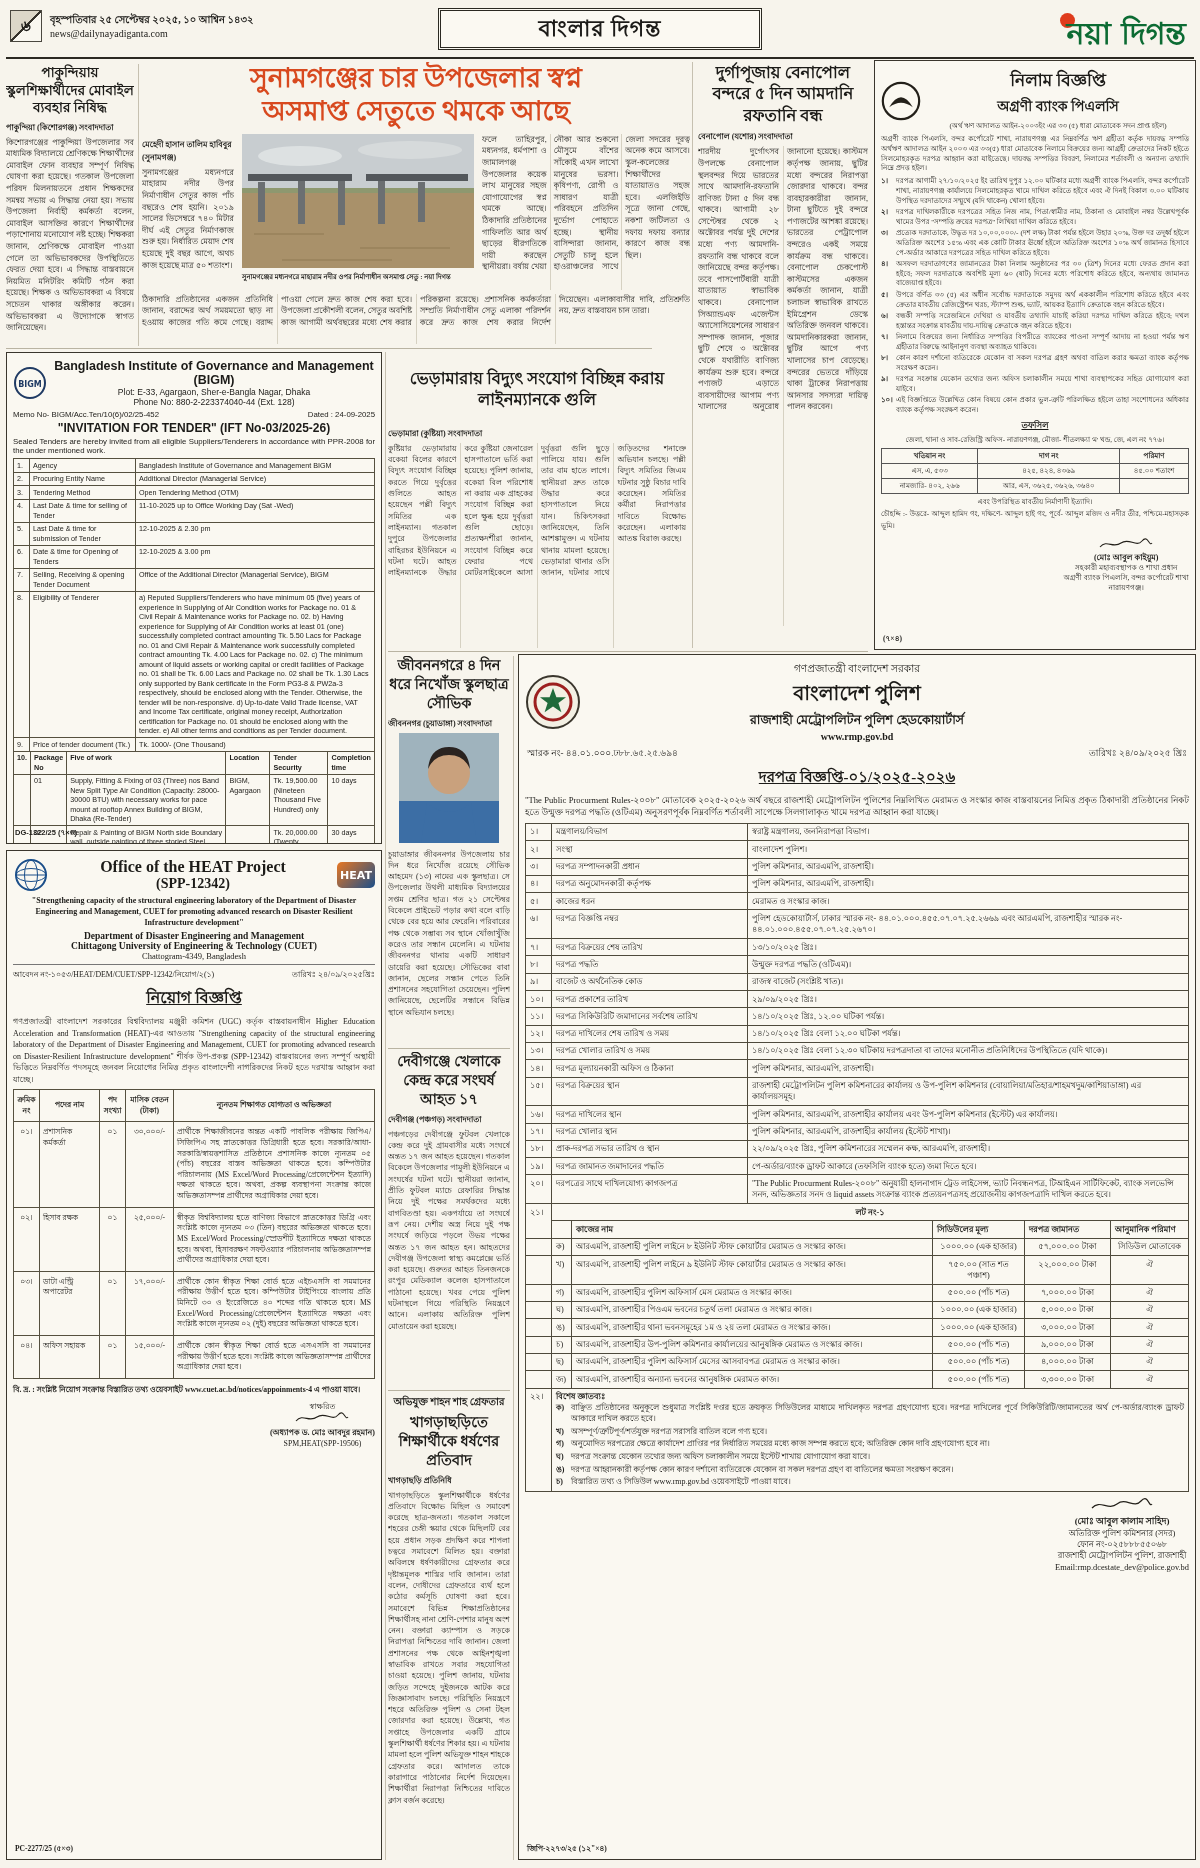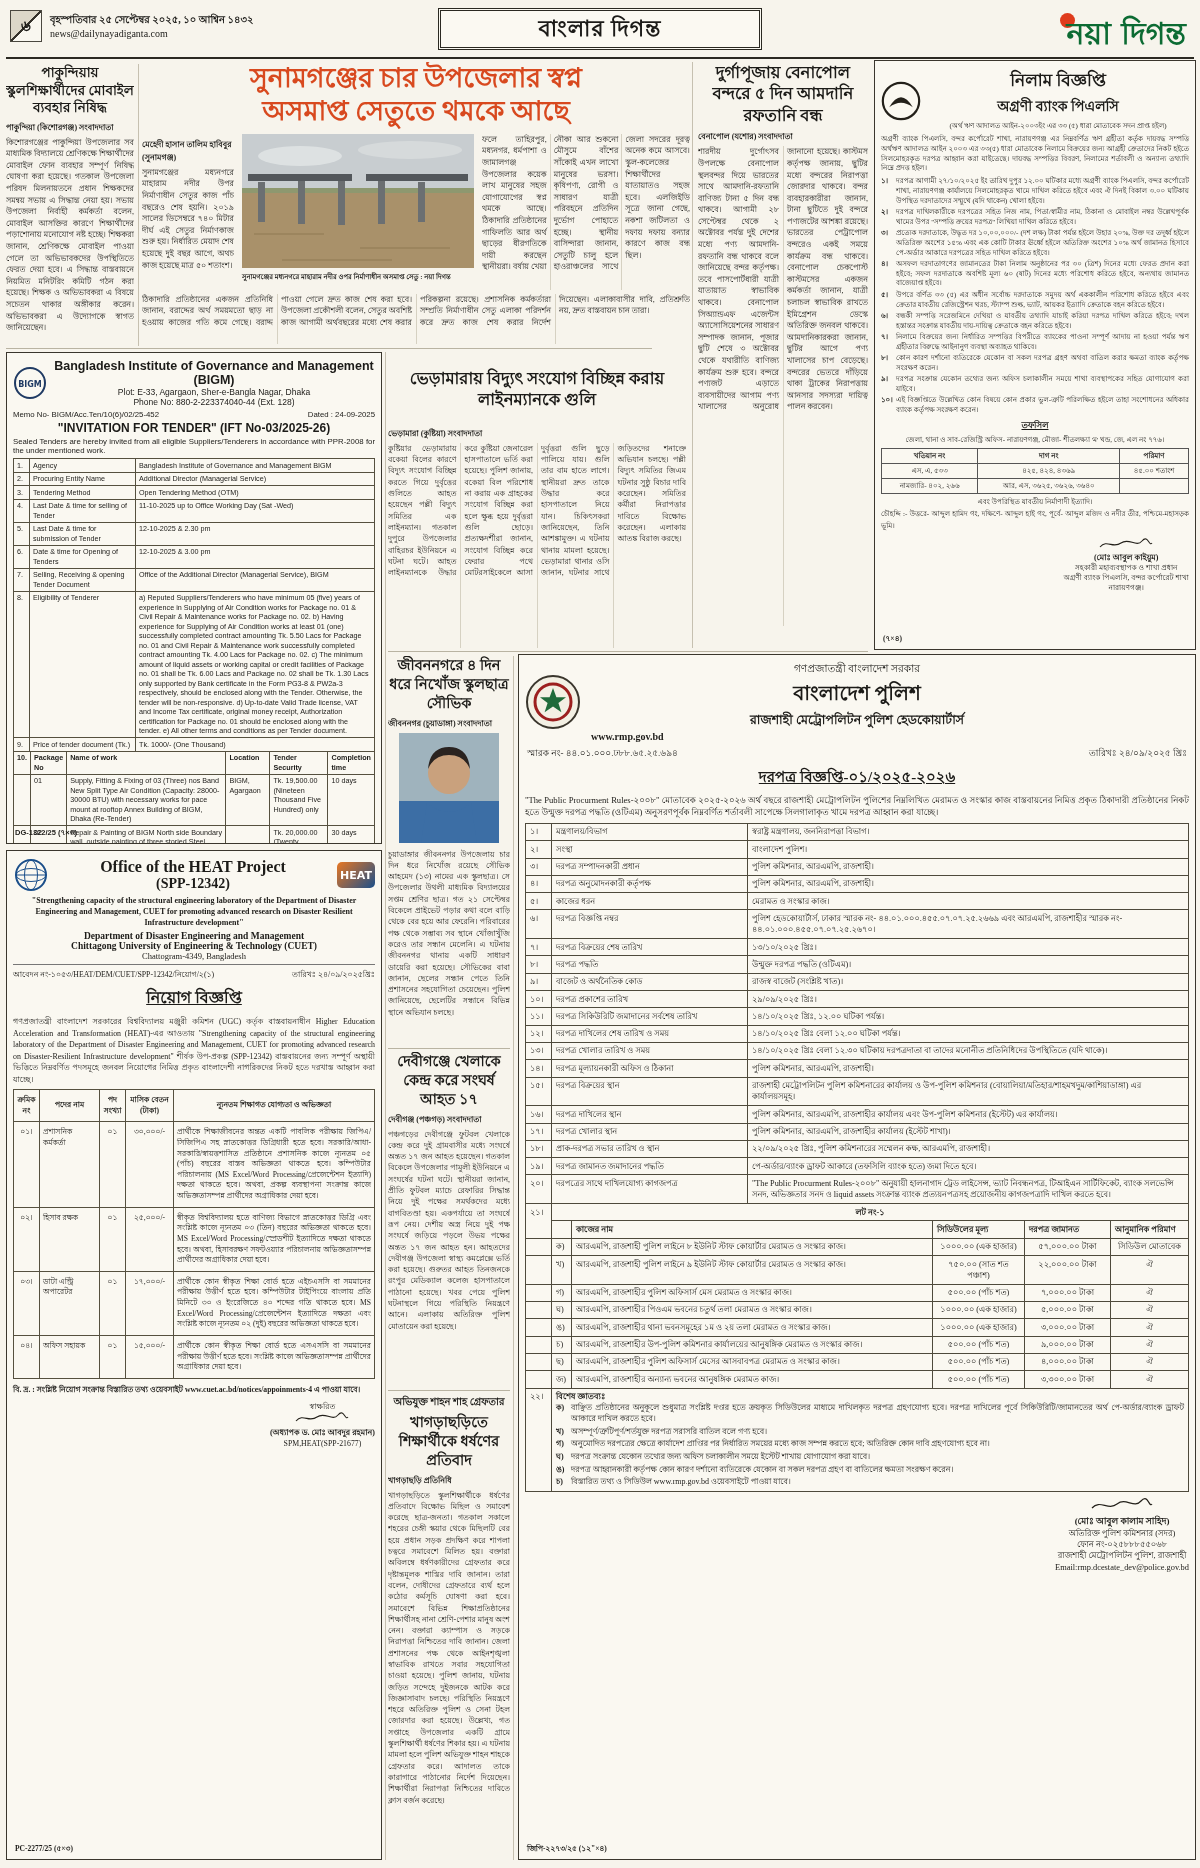--- a/index.html
+++ b/index.html
@@ -79,21 +79,21 @@
 #heat table{border-collapse:collapse;width:100%;font-size:7.6px;line-height:1.4}
 #heat th,#heat td{border:1px solid #55503f;padding:5px 3px;vertical-align:top;text-align:left}
 #heat th{text-align:center;vertical-align:middle}
 #heat .note{font-size:7.7px;margin-top:4px;font-weight:bold}
 .heat-badge{flex:none;width:38px;height:26px;border-radius:5px;background:linear-gradient(135deg,#e87722,#1b4f8a);color:#fff;font-family:"DejaVu Sans",sans-serif;font-weight:bold;font-size:11px;display:flex;align-items:center;justify-content:center}
 
 #rmp .hdr{display:flex;align-items:center;gap:10px}
 #rmp .g1{font-size:10.5px;text-align:center}
 #rmp .g2{font-size:20px;font-weight:bold;text-align:center}
 #rmp .g3{font-size:12.5px;font-weight:bold;text-align:center}
-#rmp .g4{font-size:10px;font-weight:bold}
+#rmp .g4{font-size:10px;text-align:center;font-weight:bold}
 #rmp .memo{display:flex;justify-content:space-between;font-size:9px;margin:4px 2px}
 #rmp .title{font-size:15px;font-weight:bold;text-align:center;text-decoration:underline;margin:2px 0 4px}
 #rmp .intro{font-size:8.6px;line-height:1.45;text-align:justify;margin-bottom:4px}
 #rmp table{border-collapse:collapse;width:100%;font-size:8.2px;line-height:1.38}
 #rmp th,#rmp td{border:1px solid #4e4a3c;padding:2.5px 4px;vertical-align:top;text-align:left}
 #rmp .lot-title{font-weight:bold}
 #rmp .noterow .n-item{font-size:8px}
 </style>
 </head>
 <body>
@@ -358,21 +358,21 @@
             <td style="width:106px">Price of tender document (Tk.)</td>
             <td>Tk. 1000/- (One Thousand)</td>
           </tr>
         </tbody>
     </table>
     <table style="margin-top:-1px">
       <thead>
         <tr>
           <th style="width:16px">10.</th>
           <th style="width:28px">Package No</th>
-          <th>Name of work</th>
+          <th>Five of work</th>
           <th style="width:44px">Location</th>
           <th style="width:58px">Tender Security</th>
           <th style="width:42px">Completion time</th>
         </tr>
       </thead>
       <tbody>
 
           <tr>
             <td></td>
             <td>01</td>
@@ -501,21 +501,21 @@
           </tr>
         </tbody>
     </table>
     <div class="note">বি. দ্র. : সংশ্লিষ্ট নিয়োগ সংক্রান্ত বিস্তারিত তথ্য ওয়েবসাইট www.cuet.ac.bd/notices/appoinments-4 এ পাওয়া যাবে।</div>
     <div class="sigblk" style="font-size:7.8px">
       <div>স্বাক্ষরিত</div>
       <svg width="56" height="12" viewBox="0 0 56 12">
           <path d="M2 9 C9 1 15 11 23 5 S38 10 44 3 51 9 54 5" fill="none" stroke="#23201a" stroke-width="1.1"></path>
         </svg>
       <div class="s-name">(অধ্যাপক ড. মোঃ আবদুর রহমান)</div>
-      <div>SPM,HEAT(SPP-21677)</div>
+      <div>SPM,HEAT(SPP-19506)</div>
     </div>
     <div class="printcode">PC-2277/25 (৫×৩)</div>
   </div>
 
   <div class="box" id="rmp" style="left:518px;top:654px;width:678px;height:1206px">
     <div class="hdr">
       <span class="logo-circ">
         <svg width="56" height="56" viewBox="0 0 56 56">
           <circle cx="28" cy="28" r="26" fill="#f3f0e4" stroke="#3a362d" stroke-width="2"></circle>
           <circle cx="28" cy="28" r="18" fill="none" stroke="#9c1f1f" stroke-width="3"></circle>

